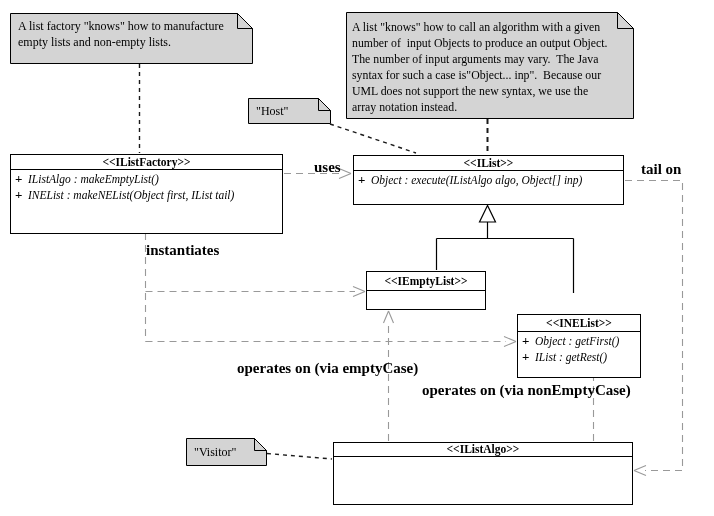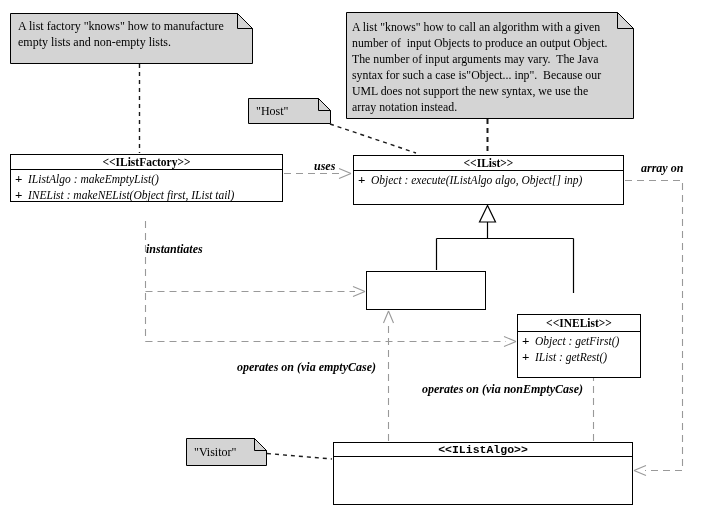--- a/index.html
+++ b/index.html
@@ -11,21 +11,21 @@
   .uml-class { position:absolute; background:#fff; border:1px solid #000; box-sizing:border-box; }
   .uml-title {
     font-weight:bold; text-align:center; border-bottom:1px solid #000;
     font-size:11.5px; white-space:nowrap; overflow:hidden;
   }
   .uml-body { padding-top:1px; }
   .method { font-size:11.5px; font-style:italic; white-space:nowrap; line-height:15px; padding-left:4px; }
   .vis { font-style:normal; font-weight:bold; display:inline-block; width:13px; font-size:13px; }
   .note-text { position:absolute; font-size:12px; line-height:16px; white-space:pre; }
   .note-text.small { font-size:11.8px; }
-  .edge-label { position:absolute; font-weight:bold; font-size:12px; white-space:nowrap;font-style:italic; }
+  .edge-label { position:absolute; font-weight:bold; font-size:15px; white-space:nowrap; }
 </style>
 </head>
 <body>
 
 <div class="canvas">
 
   <svg class="layer" viewBox="0 0 714 516">
 
     <g>
       <polygon points="10.5,13.5 237.5,13.5 252.5,28.5 252.5,63.5 10.5,63.5" fill="#d4d4d4" stroke="#000"></polygon>
@@ -90,21 +90,21 @@
 empty lists and non-empty lists.</div>
   <div class="note-text small" style="left:352px; top:19px;">A list "knows" how to call an algorithm with a given
 number of  input Objects to produce an output Object.
 The number of input arguments may vary.  The Java
 syntax for such a case is"Object... inp".  Because our
 UML does not support the new syntax, we use the
 array notation instead.</div>
   <div class="note-text" style="left:256px; top:103px;">"Host"</div>
   <div class="note-text" style="left:194px; top:444px;">"Visitor"</div>
 
-  <div class="uml-class" style="left:10px; top:154px; width:273px; height:48px;">
+  <div class="uml-class" style="left:10px; top:154px; width:273px; height:80px;">
     <div class="uml-title" style="height:14px; line-height:14px;">&lt;&lt;IListFactory&gt;&gt;</div>
     <div class="uml-body">
       <div class="method">
         <span class="vis">+</span><span>IListAlgo : makeEmptyList()</span>
       </div>
       <div class="method">
         <span class="vis">+</span><span>INEList : makeNEList(Object first, IList tail)</span>
       </div>
     </div>
   </div>
@@ -112,38 +112,39 @@
   <div class="uml-class" style="left:353px; top:155px; width:271px; height:50px;">
     <div class="uml-title" style="height:14px; line-height:14px;">&lt;&lt;IList&gt;&gt;</div>
     <div class="uml-body">
       <div class="method">
         <span class="vis">+</span><span>Object : execute(IListAlgo algo, Object[] inp)</span>
       </div>
     </div>
   </div>
 
   <div class="uml-class" style="left:366px; top:271px; width:120px; height:39px;">
+    <div class="uml-title" style="height:18px; line-height:18px;">&lt;&lt;IEmptyList&gt;&gt;</div>
     <div class="uml-body"></div>
   </div>
 
   <div class="uml-class" style="left:517px; top:294px; width:124px; height:64px;margin-top:20px;">
     <div class="uml-title" style="height:16px; line-height:16px;">&lt;&lt;INEList&gt;&gt;</div>
     <div class="uml-body">
       <div class="method">
         <span class="vis">+</span><span>Object : getFirst()</span>
       </div>
       <div class="method">
         <span class="vis">+</span><span>IList : getRest()</span>
       </div>
     </div>
   </div>
 
-  <div class="uml-class" style="left:333px; top:442px; width:300px; height:63px;font-family:Liberation Mono, monospace;">
+  <div class="uml-class" style="left:333px; top:442px; width:300px; height:63px;">
     <div class="uml-title" style="height:13px; line-height:13px;">&lt;&lt;IListAlgo&gt;&gt;</div>
   </div>
 
   <div class="edge-label" style="left:314px; top:159px;">uses</div>
-  <div class="edge-label" style="left:641px; top:161px;">array on</div>
+  <div class="edge-label" style="left:641px; top:161px;">tail on</div>
   <div class="edge-label" style="left:146px; top:242px;">instantiates</div>
   <div class="edge-label" style="left:237px; top:360px;">operates on (via emptyCase)</div>
   <div class="edge-label" style="left:422px; top:382px;">operates on (via nonEmptyCase)</div>
 
 </div>
 
 </body></html>

